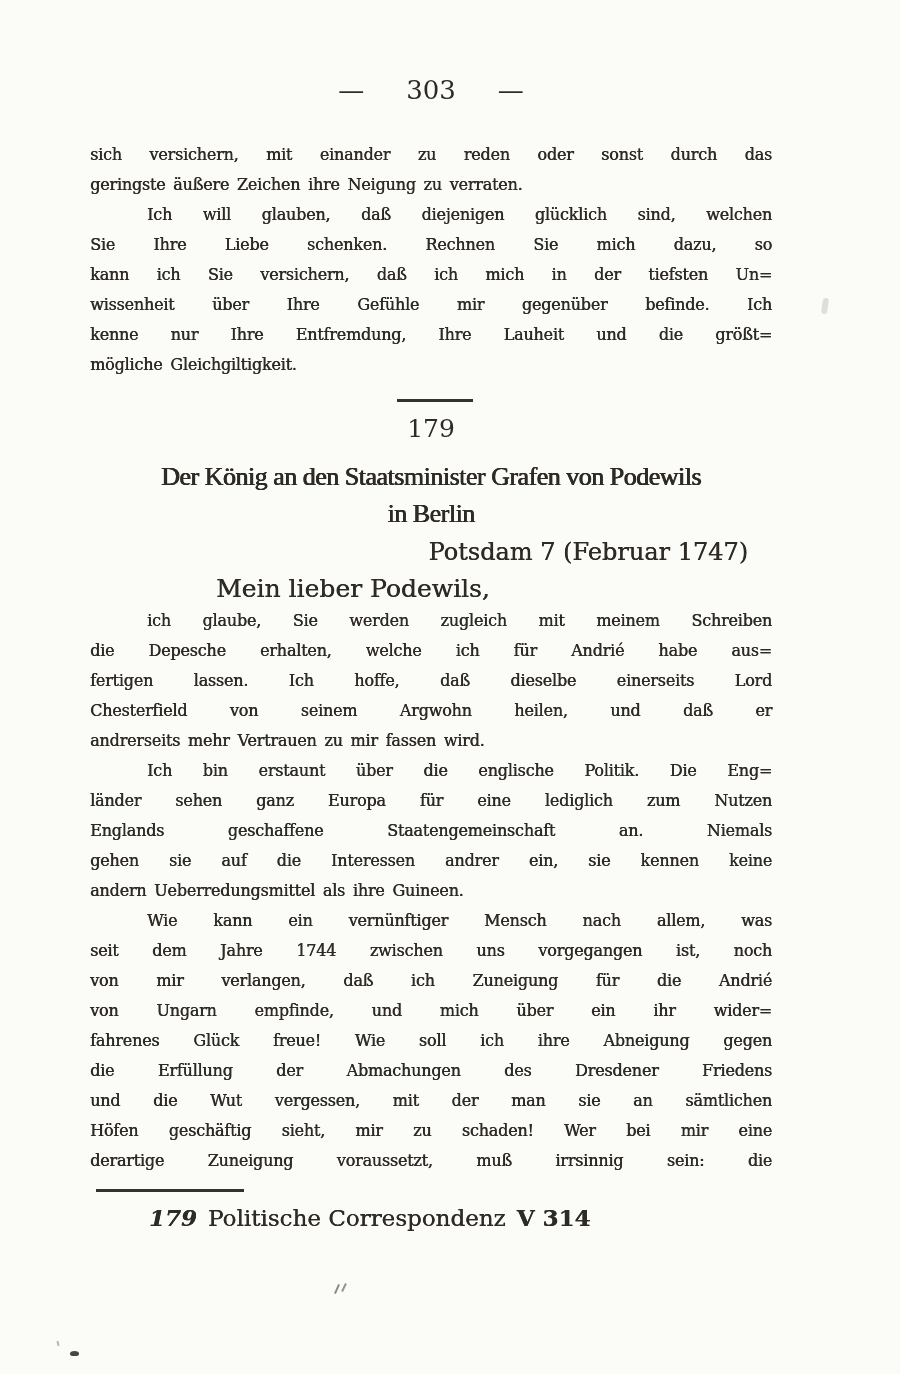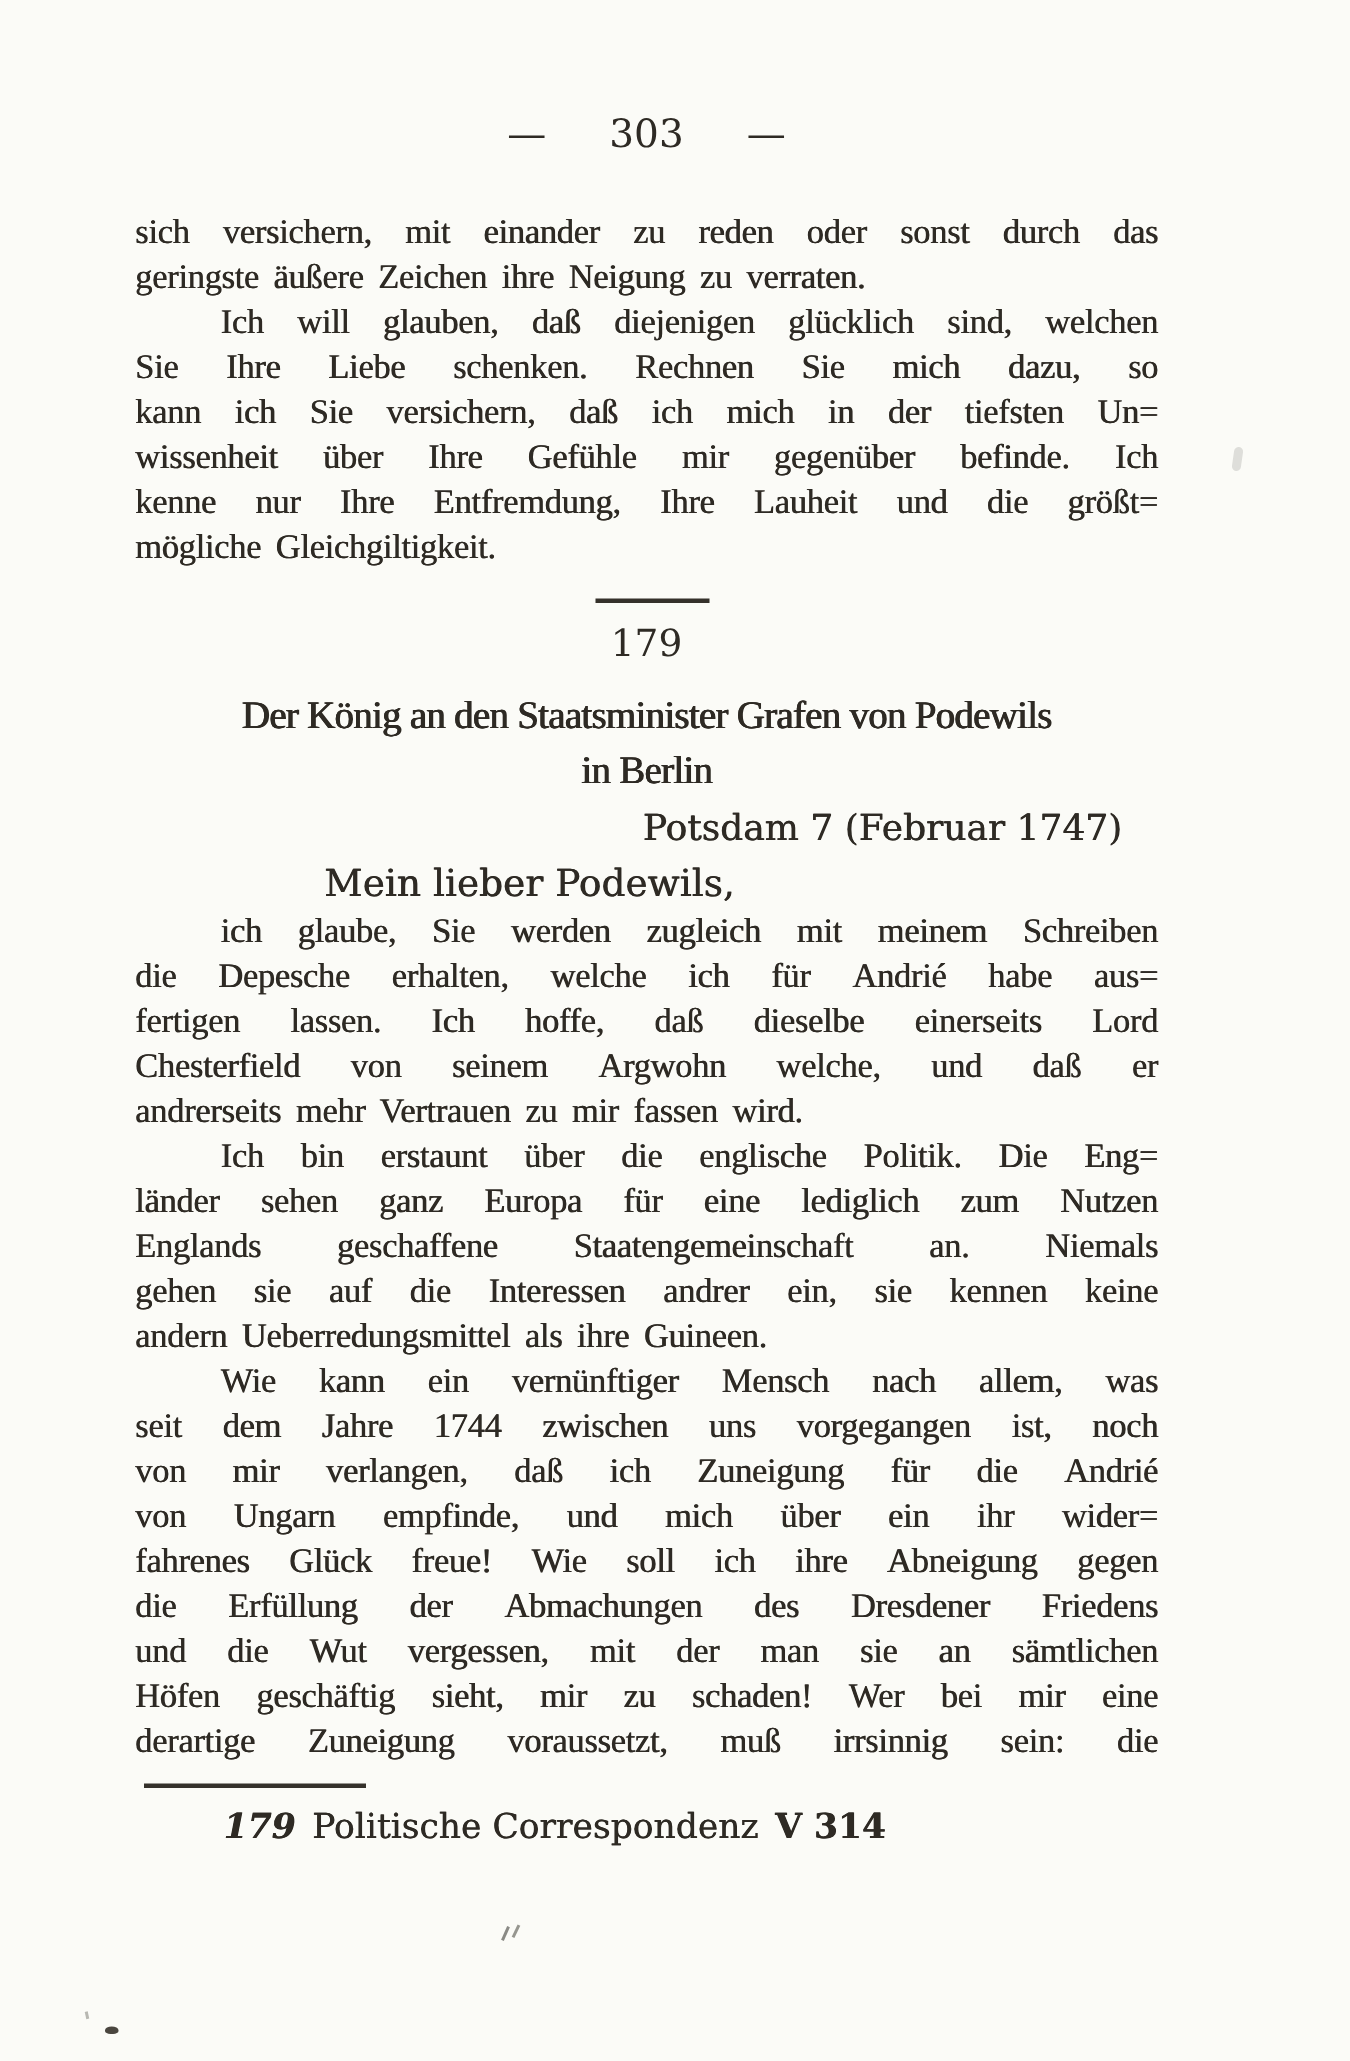--- a/index.html
+++ b/index.html
@@ -28,25 +28,24 @@
     align-items: center;
     gap: 42px;
     font-size: 26px;
   }
   .header .dash { letter-spacing: 0; }
   
   .lines { }
   .line {
     height: 30px;
     line-height: 30px;
-    font-size: 23px;
+    font-size: 16px;
     letter-spacing: -0.2px;
     white-space: nowrap;
     text-shadow: 0.4px 0 0 currentColor;
-    font-family: Liberation Serif, serif;
   }
   .line.just { display: flex; justify-content: space-between; }
   .line.indent { padding-left: 57px; }
   .line.nojust { word-spacing: 0.18em; }
   .prev-letter { margin-top: 34px; }
   
   .divider {
     width: 76px;
     height: 0;
     border-top: 3px solid #35312b;
@@ -254,21 +253,21 @@
           <span>daß</span>
           <span>dieselbe</span>
           <span>einerseits</span>
           <span>Lord</span>
         </div>
         <div class="line just">
           <span>Chesterfield</span>
           <span>von</span>
           <span>seinem</span>
           <span>Argwohn</span>
-          <span>welche,</span>
+          <span>heilen,</span>
           <span>und</span>
           <span>daß</span>
           <span>er</span>
         </div>
         <div class="line nojust">andrerseits mehr Vertrauen zu mir fassen wird.</div>
         <div class="line indent just">
           <span>Ich</span>
           <span>bin</span>
           <span>erstaunt</span>
           <span>über</span>

